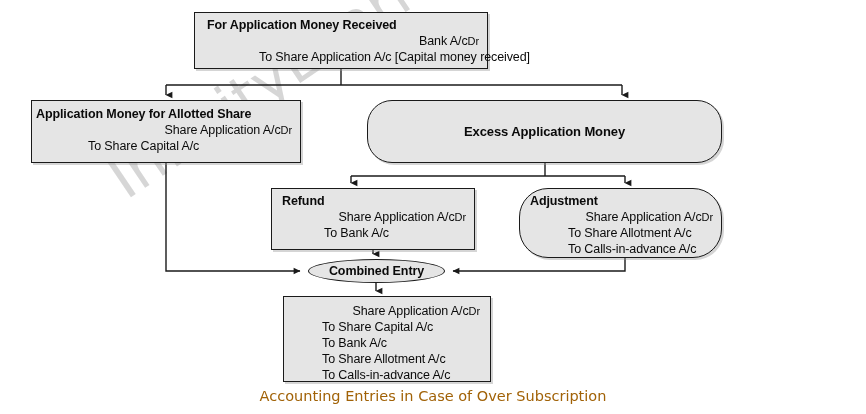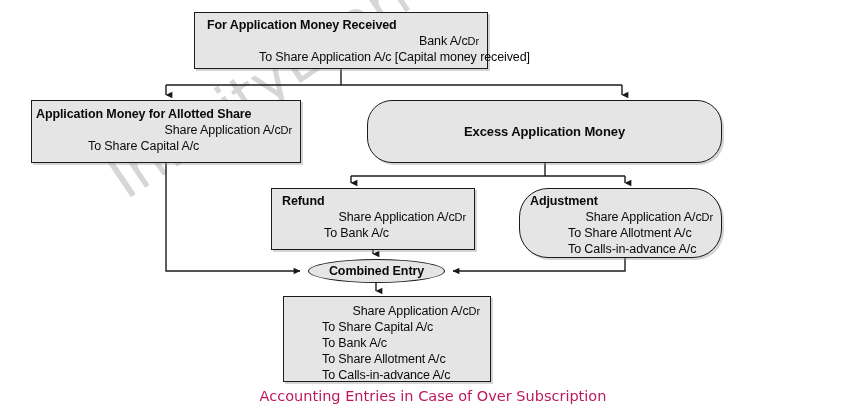--- a/index.html
+++ b/index.html
@@ -111,21 +111,21 @@
   #node-final .line.ind { padding-left: 26px; }
 
   .caption {
     position: absolute;
     left: 0;
     top: 388px;
     width: 866px;
     text-align: center;
     font-family: "DejaVu Sans", sans-serif;
     font-size: 14.5px;
-    color: #be185d;
+    color: #a16207;
     z-index: 2;
   }
 </style>
 </head>
 <body>
 
 <div id="canvas">
 
   <div class="watermark">InfinityLearn.com</div>
 

